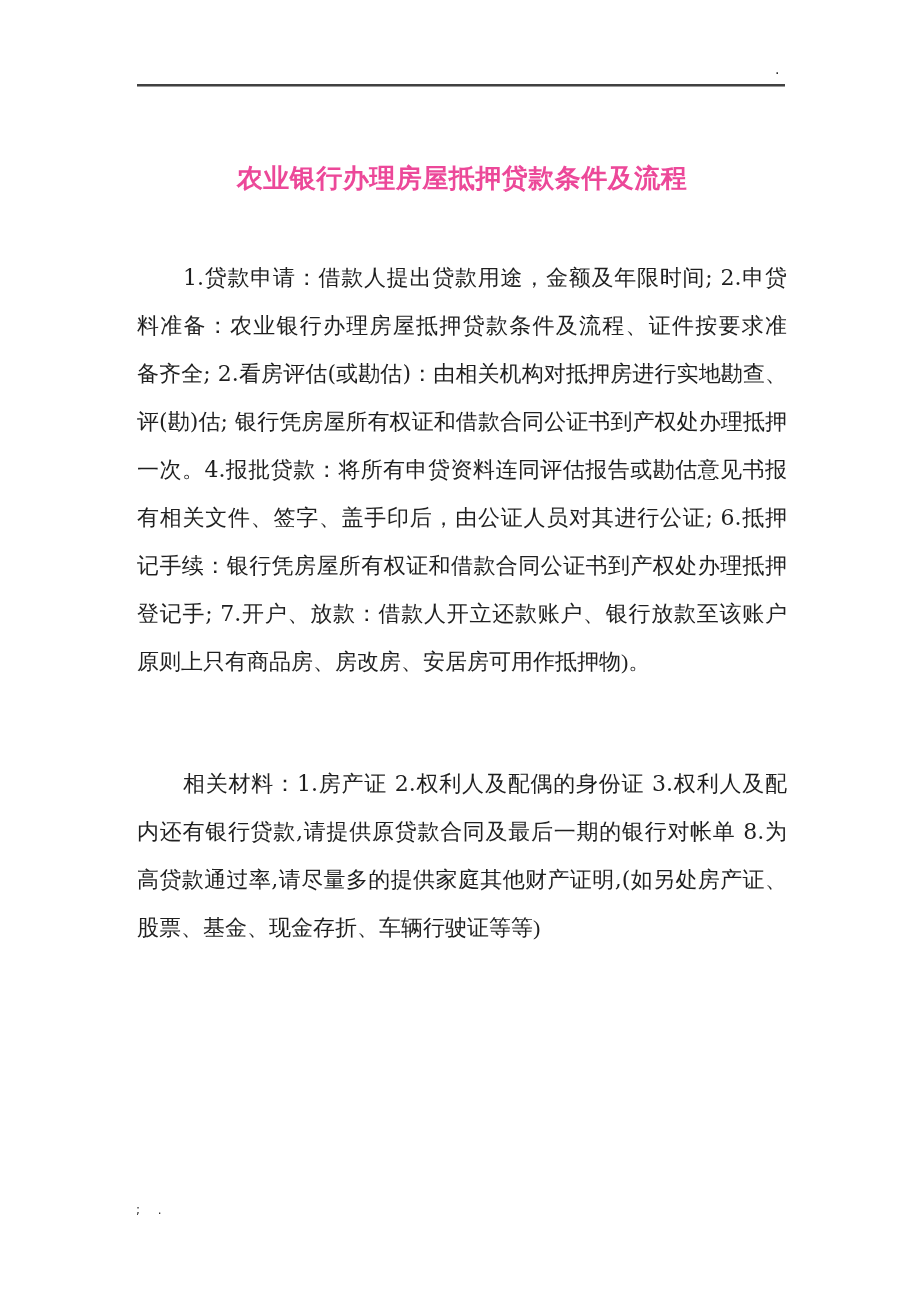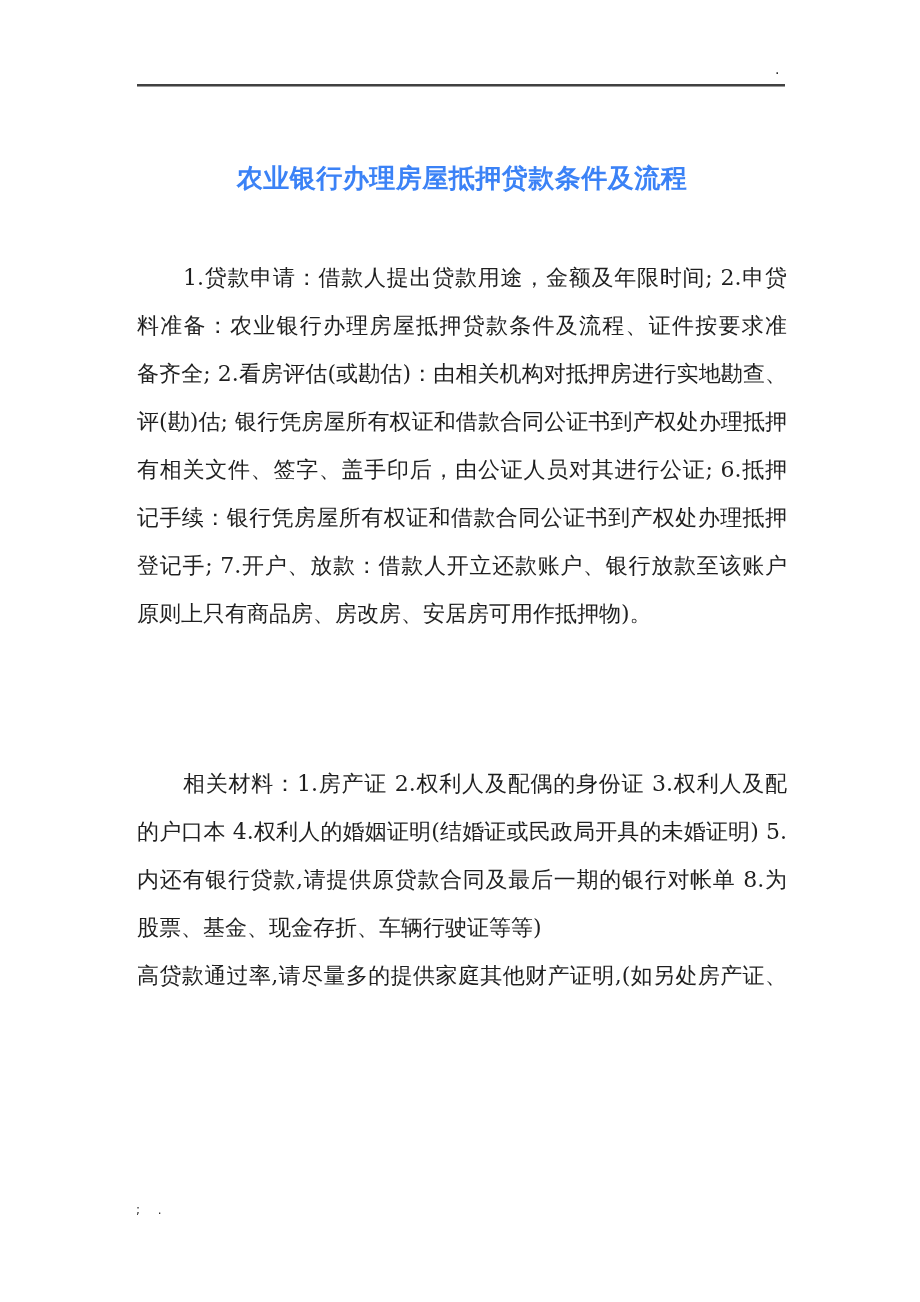--- a/index.html
+++ b/index.html
@@ -36,21 +36,21 @@
   .doc-title {
     position: absolute;
     left: 137px;
     top: 158px;
     width: 650px;
     margin: 0;
     text-align: center;
     font-size: 26px;
     font-weight: bold;
     line-height: 40px;
-    color: #3b82f6;
+    color: #ec4899;
     letter-spacing: 0.5px;
     white-space: nowrap;
   }
   .para {
     position: absolute;
     left: 137px;
     width: 650px;
     font-size: 22px;
     color: #1f1f1f;
   }
@@ -58,21 +58,21 @@
   .para-2 { top: 760px; }
   .line {
     height: 48px;
     line-height: 48px;
     text-align: justify;
     text-align-last: justify;
     overflow: hidden;
     white-space: normal;
   }
   .line.first { text-indent: 46px; }
-  .line.last  { text-align-last: left; }
+  .line.last  { text-align-last: left; font-family: Liberation Serif, serif; }
   .footer-marks {
     position: absolute;
     left: 136px;
     top: 1202px;
     font-size: 12px;
     line-height: 16px;
     letter-spacing: 7px;
     color: #2a2a2a;
     font-family: "DejaVu Sans", sans-serif;
   }
@@ -86,29 +86,29 @@
 
   <div class="header-rule"></div>
 
   <h1 class="doc-title">农业银行办理房屋抵押贷款条件及流程</h1>
 
   <div class="para para-1">
       <div class="line first">1.贷款申请：借款人提出贷款用途，金额及年限时间; 2.申贷资</div>
       <div class="line">料准备：农业银行办理房屋抵押贷款条件及流程、证件按要求准</div>
       <div class="line">备齐全; 2.看房评估(或勘估)：由相关机构对抵押房进行实地勘查、</div>
       <div class="line">评(勘)估; 银行凭房屋所有权证和借款合同公证书到产权处办理抵押</div>
+      <div class="line">一次。4.报批贷款：将所有申贷资料连同评估报告或勘估意见书报</div>
       <div class="line">有相关文件、签字、盖手印后，由公证人员对其进行公证; 6.抵押登</div>
       <div class="line">记手续：银行凭房屋所有权证和借款合同公证书到产权处办理抵押</div>
       <div class="line">登记手; 7.开户、放款：借款人开立还款账户、银行放款至该账户(注：</div>
       <div class="line last">原则上只有商品房、房改房、安居房可用作抵押物)。</div>
     </div>
 
   <div class="para para-2">
       <div class="line first">相关材料：1.房产证  2.权利人及配偶的身份证  3.权利人及配偶</div>
-      <div class="line">的户口本  4.权利人的婚姻证明(结婚证或民政局开具的未婚证明) 5.</div>
       <div class="line">内还有银行贷款,请提供原贷款合同及最后一期的银行对帐单  8.为提</div>
+      <div class="line">高贷款通过率,请尽量多的提供家庭其他财产证明,(如另处房产证、</div>
       <div class="line last">股票、基金、现金存折、车辆行驶证等等)</div>
-      <div class="line">高贷款通过率,请尽量多的提供家庭其他财产证明,(如另处房产证、</div>
     </div>
 
   <span class="footer-marks">; .</span>
 
 </div>
 
 </body></html>

